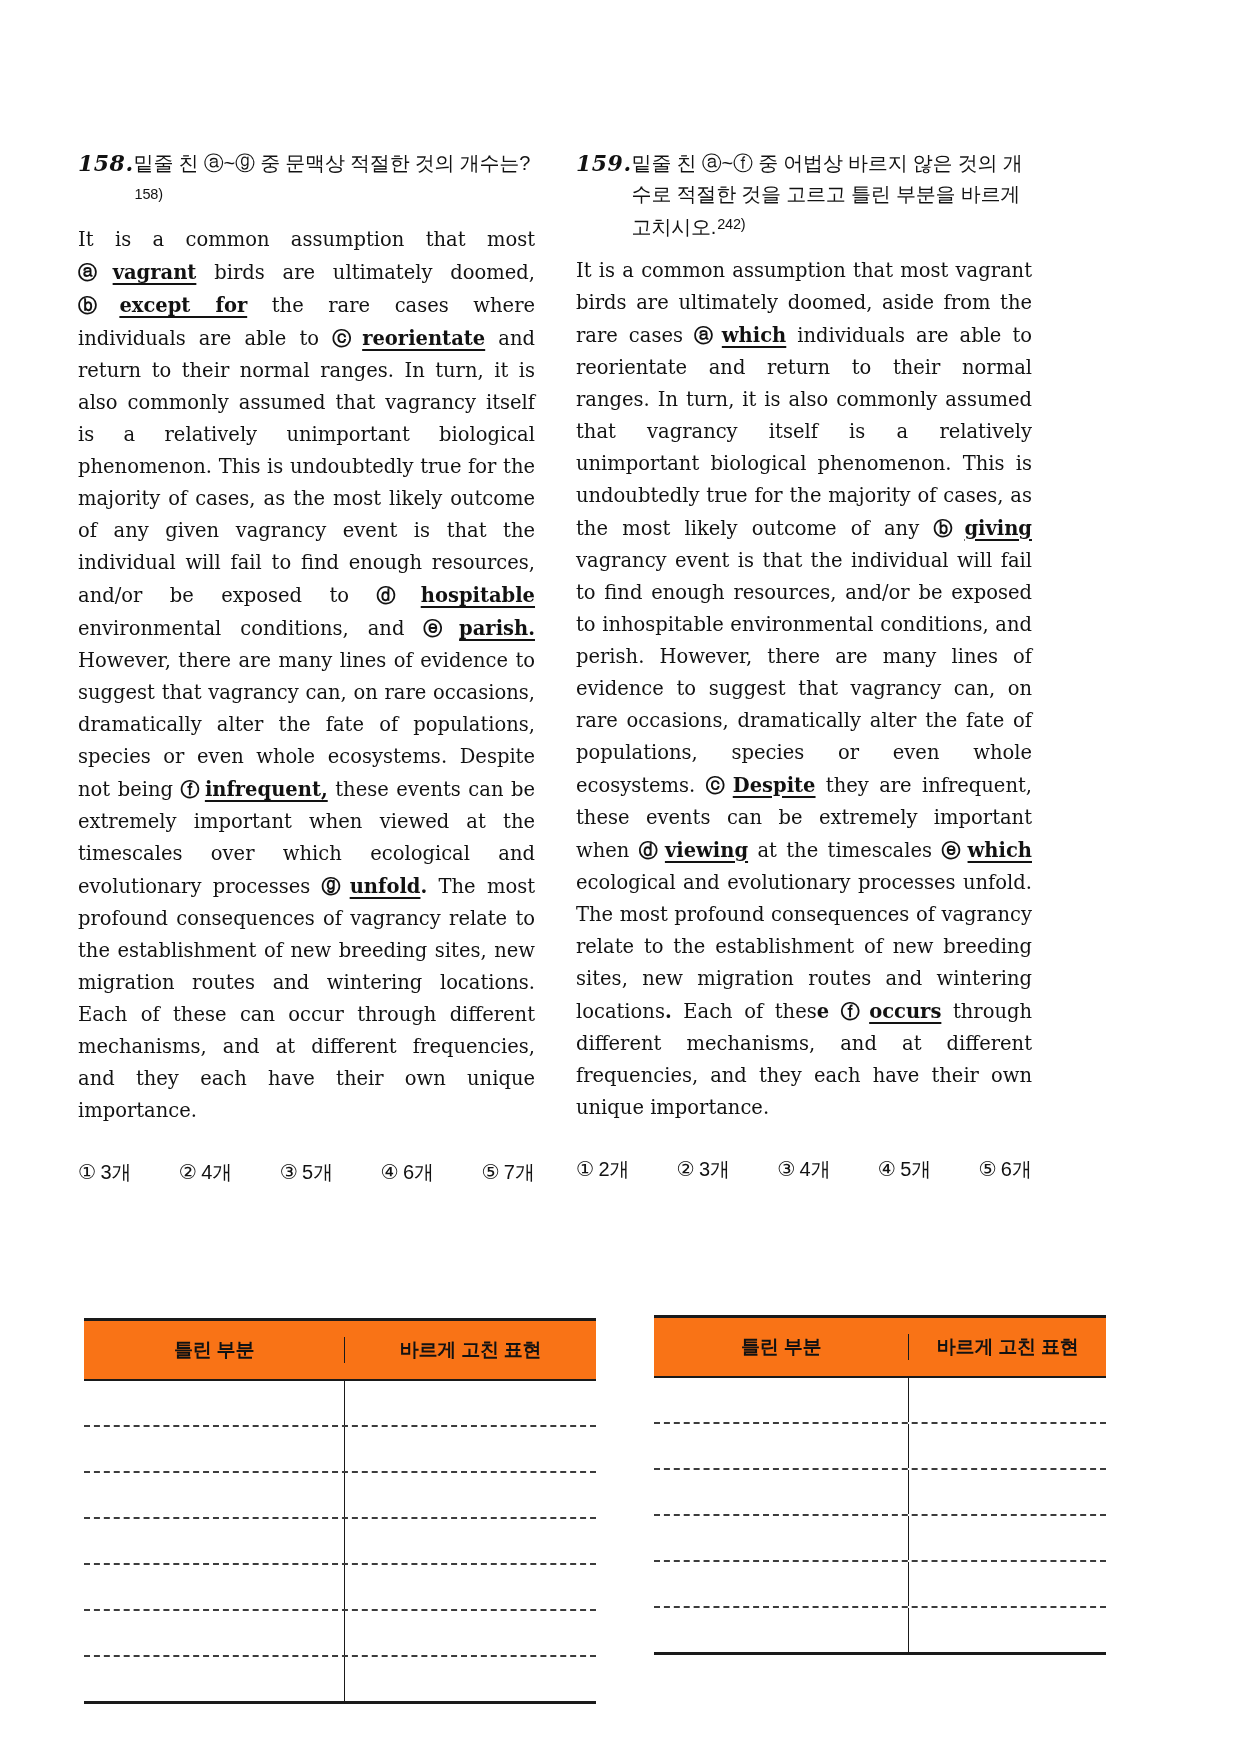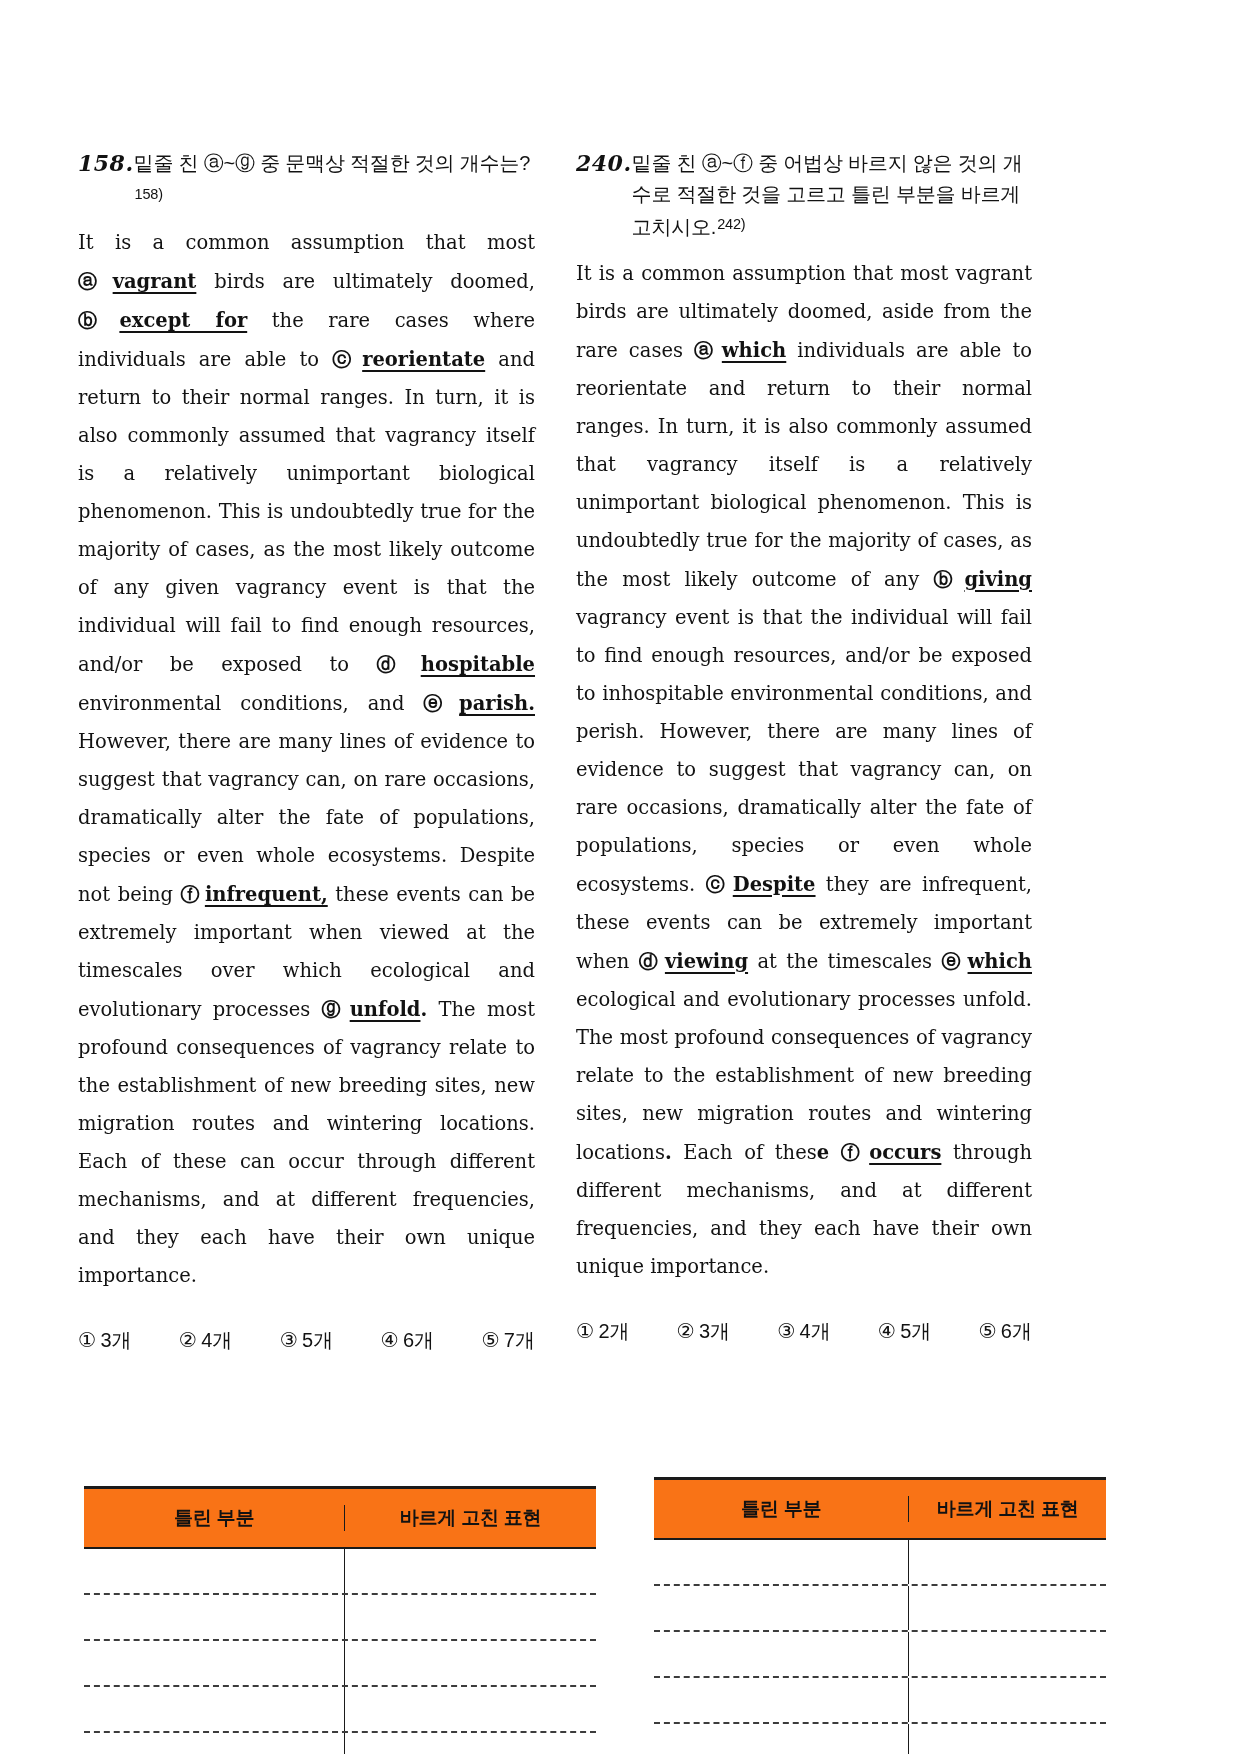--- a/index.html
+++ b/index.html
@@ -9,21 +9,21 @@
   #q158{left:78px;width:457px;}
   #q159{left:576px;width:456px;}
 
   .qhead{display:flex;align-items:flex-start;
          font-family:"Liberation Sans", sans-serif;}
   .qnum{font-family:"DejaVu Serif", serif;font-style:italic;font-weight:700;
         font-size:22px;line-height:30px;letter-spacing:.5px;white-space:nowrap;}
   .qtitle{font-size:20px;font-weight:500;line-height:30.5px;letter-spacing:-.2px;}
   .fn{font-size:14.5px;vertical-align:5px;margin-left:1px;font-weight:400;margin-top:12px;}
 
-  .passage{margin:12px 0 0;font-size:19.5px;line-height:38px;
+  .passage{margin:12px 0 0;font-size:19.5px;line-height:32px;
            text-align:justify;text-justify:inter-word;}
   .ann{white-space:normal;}
   .ann .mark{font-family:"DejaVu Sans", sans-serif;font-weight:700;
              font-size:19px;padding-right:4px;}
   .ann .word{font-weight:700;text-decoration:underline;
              text-decoration-thickness:2px;text-underline-offset:4px;}
   .b{font-weight:700;}
 
   .options{display:flex;justify-content:space-between;margin-top:32px;
            font-family:"Liberation Sans", sans-serif;font-size:20px;gap:12px;}
@@ -92,21 +92,21 @@
       </div>
       <div class="brow">
         <div class="bcell c1"></div>
         <div class="bcell c2"></div>
       </div>
     </div>
 </section>
 
 <section class="col" id="q159">
   <div class="qhead">
-    <span class="qnum">240.</span>
+    <span class="qnum">159.</span>
     <span class="qtitle"><span>밑줄 친 ⓐ~ⓕ 중 어법상 바르지 않은 것의 개수로 적절한 것을 고르고 틀린 부분을 바르게 고치시오.</span><span class="fn">242)</span></span>
   </div>
   <p class="passage">It is a common assumption that most vagrant birds are ultimately doomed, aside from the rare cases <span class="ann"><span class="mark">ⓐ</span><span class="word">which</span></span> individuals are able to reorientate and return to their normal ranges. In turn, it is also commonly assumed that vagrancy itself is a relatively unimportant biological phenomenon. This is undoubtedly true for the majority of cases, as the most likely outcome of any <span class="ann"><span class="mark">ⓑ</span><span class="word">giving</span></span> vagrancy event is that the individual will fail to find enough resources, and/or be exposed to inhospitable environmental conditions, and perish. However, there are many lines of evidence to suggest that vagrancy can, on rare occasions, dramatically alter the fate of populations, species or even whole ecosystems. <span class="ann"><span class="mark">ⓒ</span><span class="word">Despite</span></span> they are infrequent, these events can be extremely important when <span class="ann"><span class="mark">ⓓ</span><span class="word">viewing</span></span> at the timescales <span class="ann"><span class="mark">ⓔ</span><span class="word">which</span></span> ecological and evolutionary processes unfold. The most profound consequences of vagrancy relate to the establishment of new breeding sites, new migration routes and wintering locations<span class="b">.</span> Each of thes<span class="b">e</span> <span class="ann"><span class="mark">ⓕ</span><span class="word">occurs</span></span> through different mechanisms, and at different frequencies, and they each have their own unique importance.</p>
   <div class="options">
       <span class="opt"><span class="omark">①</span><span>2개</span></span>
       <span class="opt"><span class="omark">②</span><span>3개</span></span>
       <span class="opt"><span class="omark">③</span><span>4개</span></span>
       <span class="opt"><span class="omark">④</span><span>5개</span></span>
       <span class="opt"><span class="omark">⑤</span><span>6개</span></span>
     </div>

